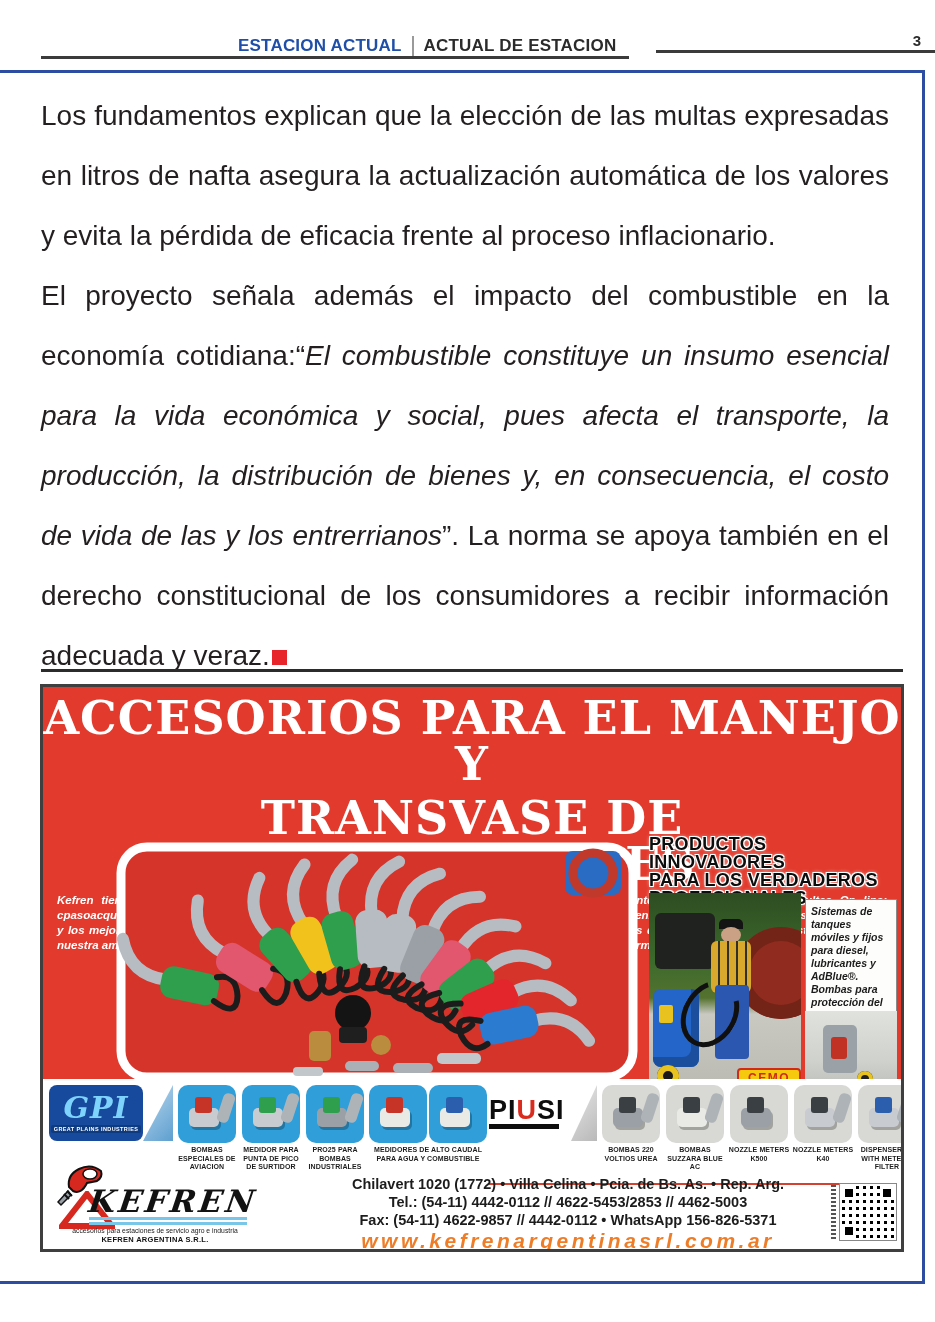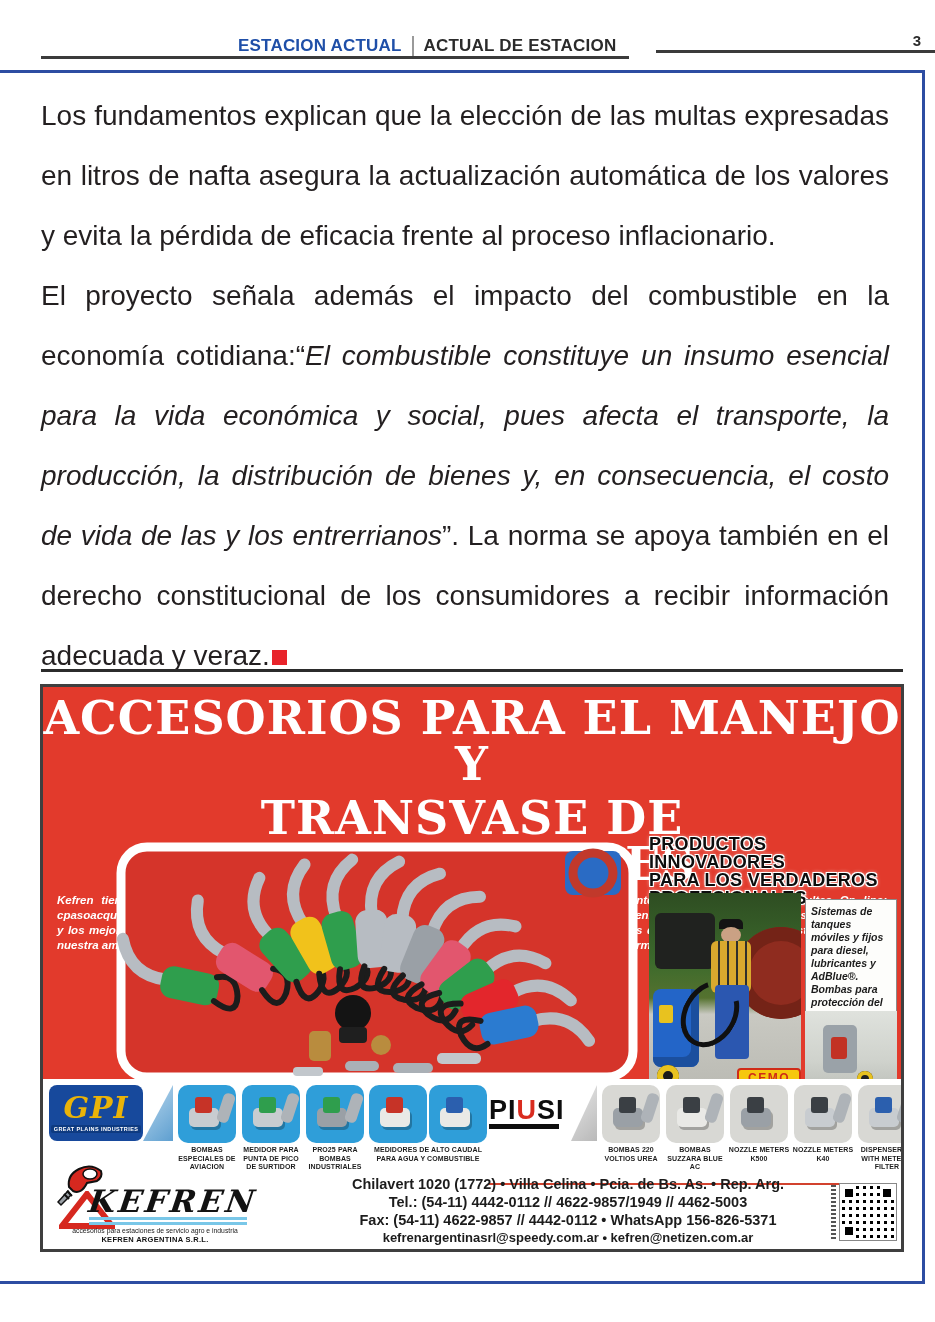--- a/index.html
+++ b/index.html
@@ -77,21 +77,21 @@
   .mp-trolley-wheel{position:absolute;left:8px;top:172px;width:22px;height:22px;border-radius:50%;background:#191919;
       box-shadow:inset 0 0 0 6px #e8c21f;}
   .mp-hose{position:absolute;left:34px;top:86px;width:44px;height:60px;border:5px solid #101010;
       border-radius:50%;border-top-color:transparent;transform:rotate(30deg);}
 
   
   .ad-bottom{position:absolute;left:0;top:392px;width:858px;height:170px;background:#fff;}
   .brands-row{position:absolute;left:6px;top:6px;width:846px;display:flex;align-items:flex-start;}
   .gpi-logo{width:94px;height:56px;background:#17499c;border-radius:8px;position:relative;flex:none;
       display:flex;flex-direction:column;align-items:center;justify-content:center;}
-  .gpi-text{color:#eab308;font-family:"DejaVu Serif","Liberation Serif",serif;font-style:italic;font-weight:bold;
+  .gpi-text{color:#7dd3fc;font-family:"DejaVu Serif","Liberation Serif",serif;font-style:italic;font-weight:bold;
       font-size:30px;line-height:30px;letter-spacing:1px;}
   .gpi-sub{color:#fff;font-size:5.5px;font-weight:bold;letter-spacing:.4px;margin-top:2px;
       background:#0e3a80;padding:1px 3px;border-radius:2px;}
   .brand-tri-blue{width:30px;height:56px;background:linear-gradient(135deg,#bcd9ee,#5e9fd0);
       clip-path:polygon(100% 0,100% 100%,0 100%);flex:none;margin-right:2px;}
   .brand-tri-gray{width:26px;height:56px;background:linear-gradient(135deg,#e8e8e8,#b9b9b9);
       clip-path:polygon(100% 0,100% 100%,0 100%);flex:none;margin-right:2px;}
   .piusi-logo{width:82px;height:56px;background:#fff;flex:none;display:flex;flex-direction:column;
       align-items:flex-start;justify-content:center;}
   .piusi-text{font-size:27px;line-height:26px;font-weight:900;color:#0d0d0d;letter-spacing:1px;}
@@ -342,23 +342,22 @@
           <polygon points="28,3 53,35 3,35" fill="none" stroke="#d6281f" stroke-width="6"></polygon>
         </svg>
         <span class="kef-script">KEFREN</span>
         <div class="kef-underline"></div>
         <div class="kef-tagline">accesorios para estaciones de servicio agro e industria</div>
         <div class="kef-company">KEFREN ARGENTINA S.R.L.</div>
       </div>
 
       <div class="contact">
         <div class="c-address">Chilavert 1020 (1772) • Villa Celina • Pcia. de Bs. As. • Rep. Arg.</div>
-        <div class="c-phones">Tel.: (54-11) 4442-0112 // 4622-9857/1949 // 4462-5003</div>
+        <div class="c-phones">Tel.: (54-11) 4442-0112 // 4622-5453/2853 // 4462-5003</div>
         <div class="c-fax">Fax: (54-11) 4622-9857 // 4442-0112 • WhatsApp 156-826-5371</div>
-        <div class="c-emails">kefrenargentinasrl@speedy.com.ar  •  kefren@netizen.com.ar</div>
         <div class="c-web">www.kefrenargentinasrl.com.ar</div>
       </div>
 
       <div class="qr-wrap">
         <div class="qr-micro"></div>
         <div class="qr">
           <span class="f f1"></span>
           <span class="f f2"></span>
           <span class="f f3"></span>
         </div>

